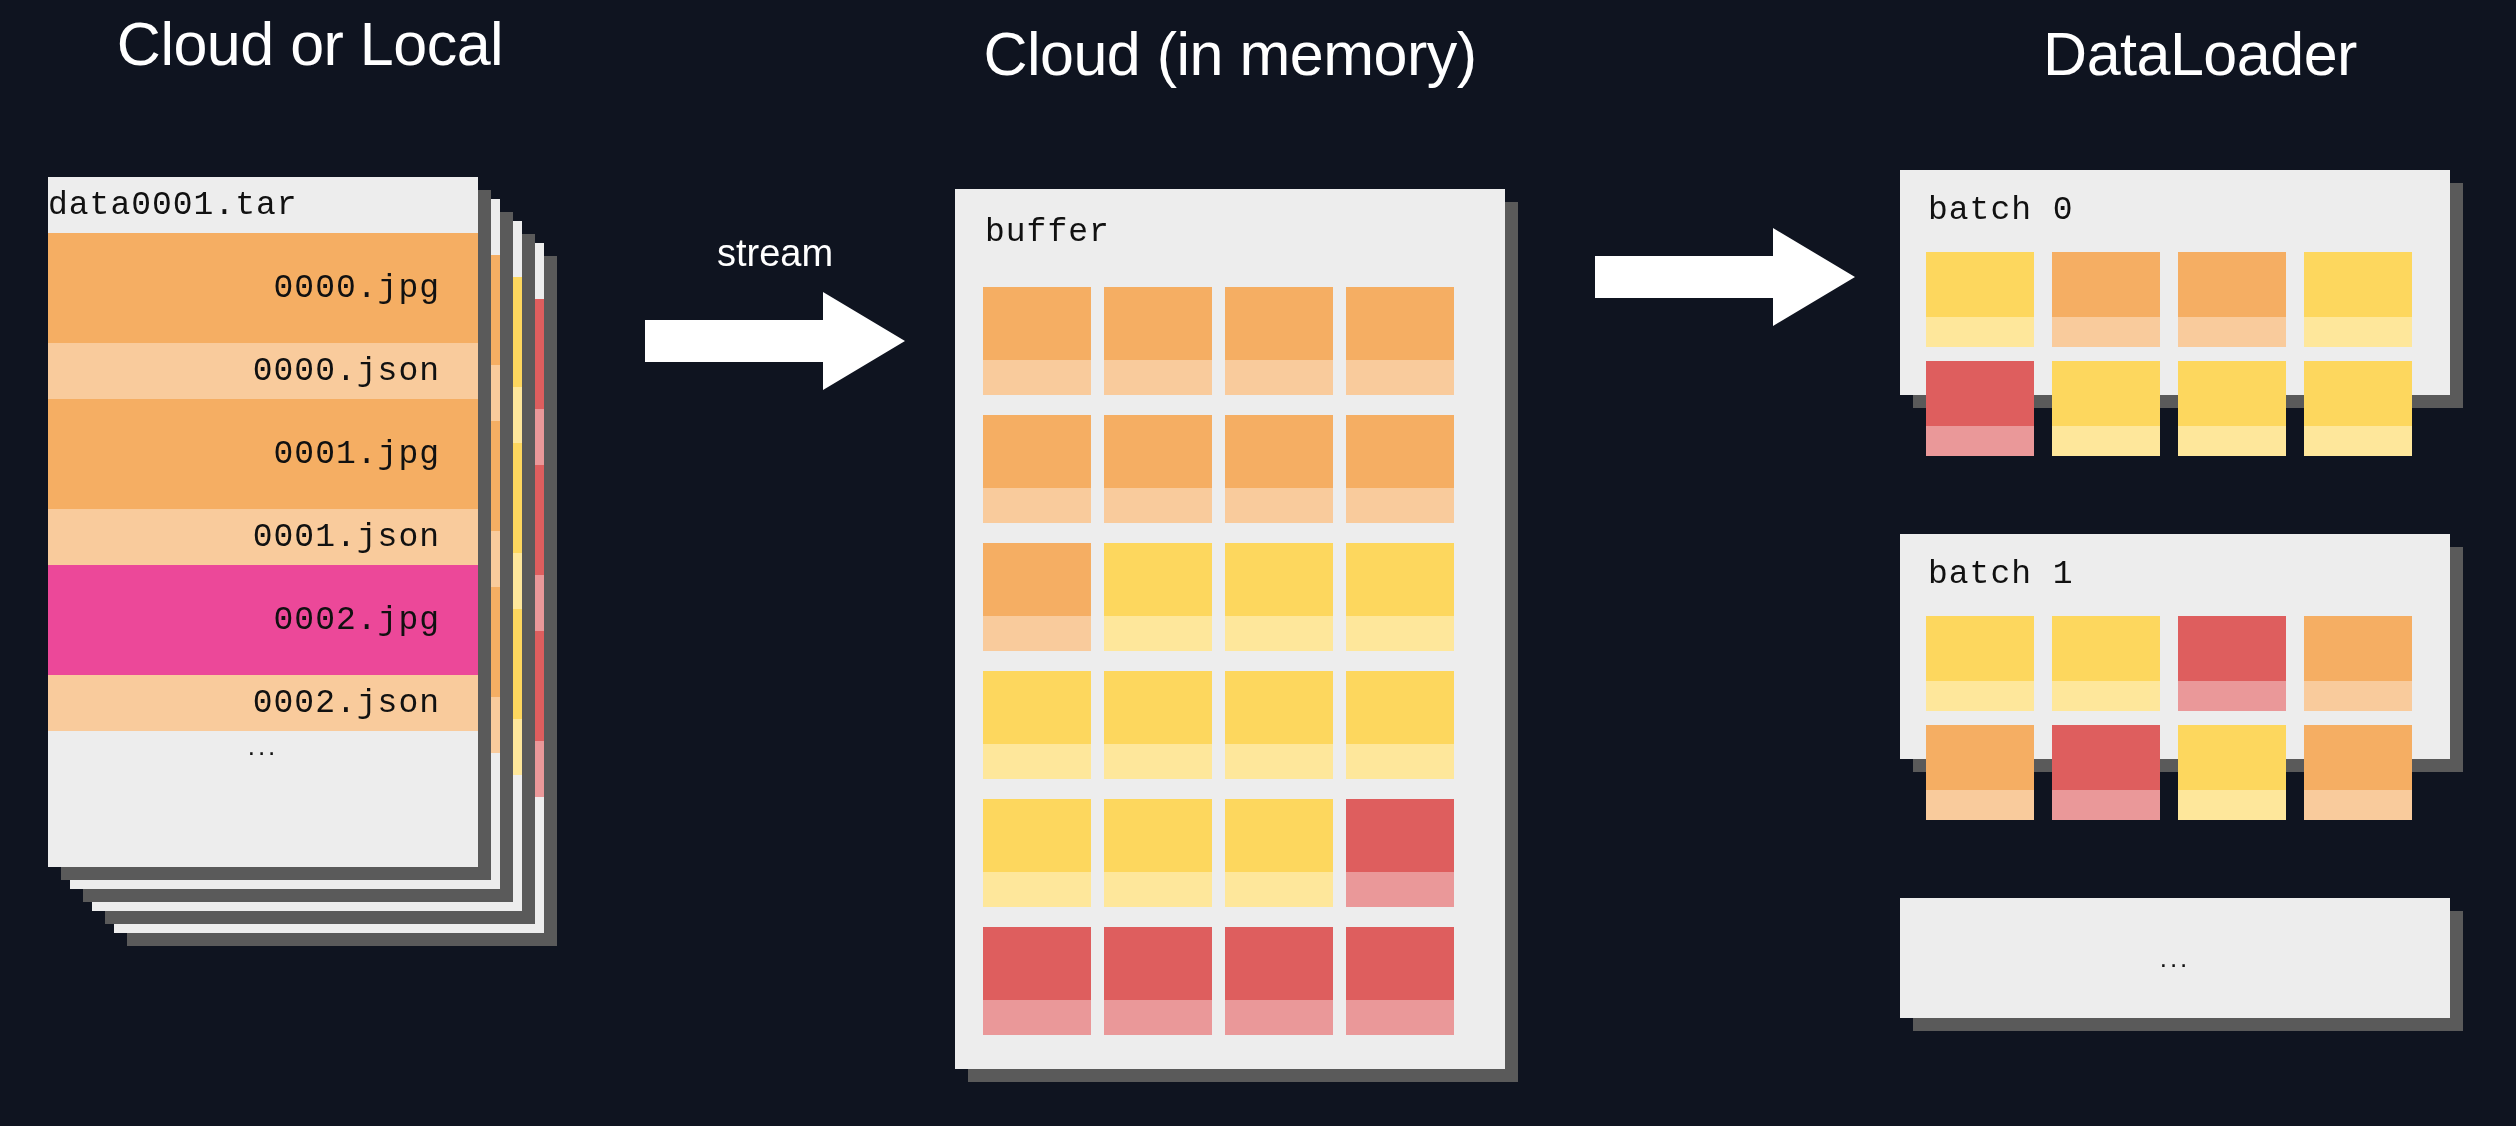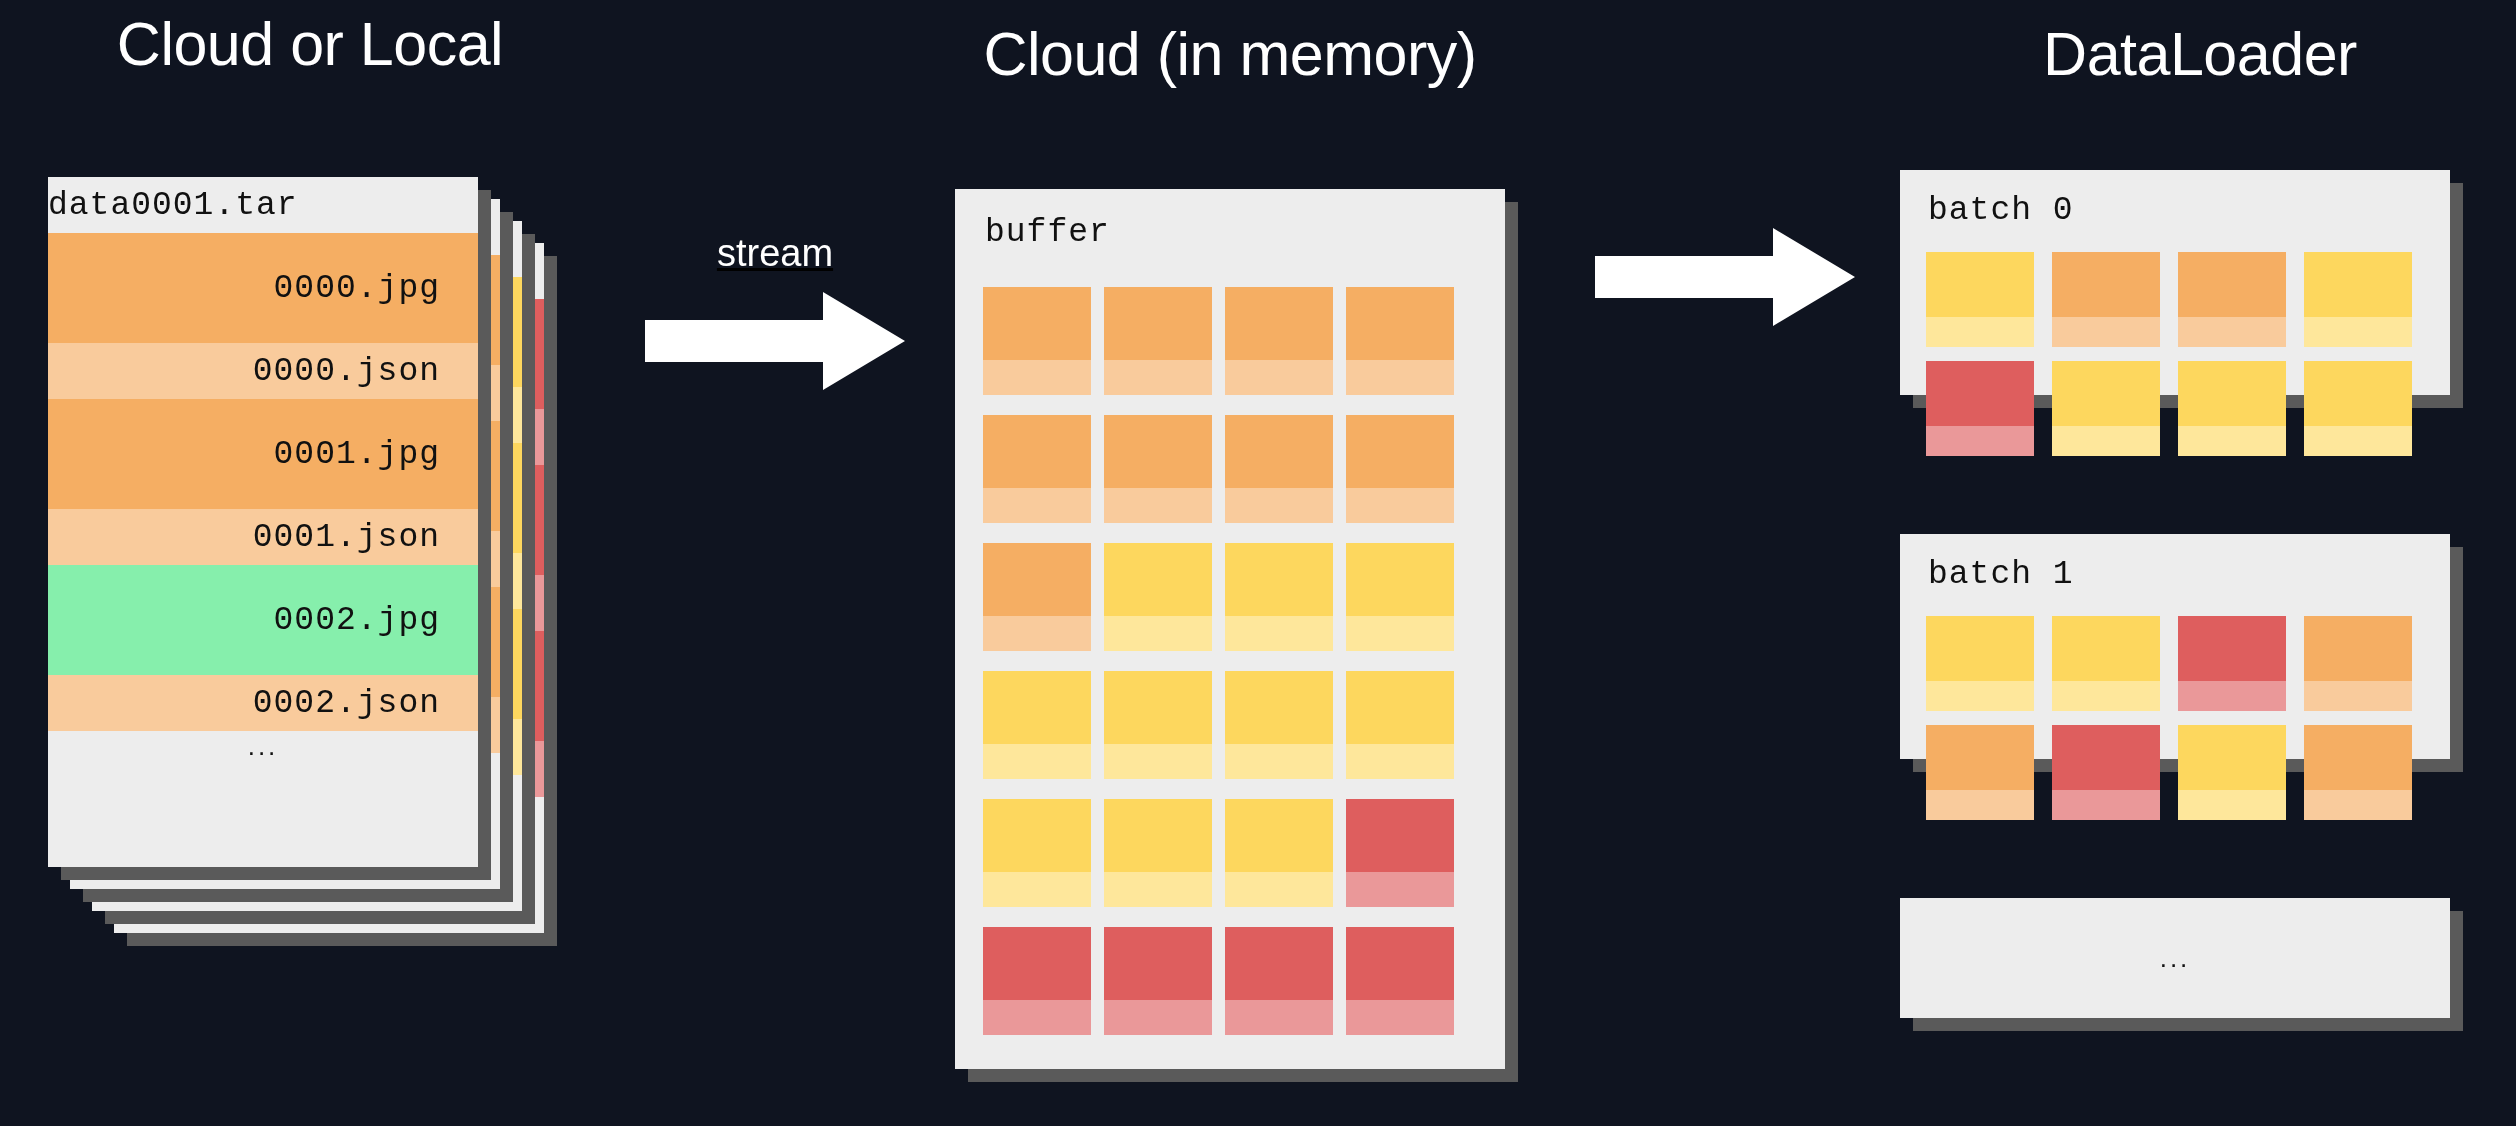--- a/index.html
+++ b/index.html
@@ -74,21 +74,21 @@
   .file-row.json{height:56px;}
   .file-foot{
     flex:1;
     display:flex;align-items:center;justify-content:center;
     background:#EDEDED;
     font-family:"Liberation Sans", sans-serif;
     font-size:26px;color:#111;letter-spacing:3px;
   }
 
   
-  .arrow-group{position:absolute;text-align:center;text-decoration:underline;}
+  .arrow-group{position:absolute;text-align:center;}
   .arrow-label{
     color:#FFFFFF;font-size:38px;line-height:46px;white-space:pre-line;
   }
   .arrow-svg{display:block;margin:10px auto 0;}
 
   
   #buffer-card{
     left:955px;top:177px;width:550px;height:880px;margin-top:12px;
   }
   #buffer-card .card-label{left:30px;top:25px;}
@@ -164,21 +164,21 @@
 
     <div class="filecard" style="z-index: 20;">
       <div class="file-header">
         <span>data0001.tar</span>
       </div>
       <div id="file-rows-slot">
           <div class="file-row jpg" style="background: rgb(245, 174, 99);">0000.jpg</div>
           <div class="file-row json" style="background: rgb(249, 203, 156);">0000.json</div>
           <div class="file-row jpg" style="background: rgb(245, 174, 99);">0001.jpg</div>
           <div class="file-row json" style="background: rgb(249, 203, 156);">0001.json</div>
-          <div class="file-row jpg" style="background: #86efac;">0002.jpg</div>
+          <div class="file-row jpg" style="background: #ec4899;">0002.jpg</div>
           <div class="file-row json" style="background: rgb(249, 203, 156); text-align: center;">0002.json</div>
         </div>
       <div class="file-foot">...</div>
     </div>
   </div>
 
   <div class="arrow-group" style="left:620px;top:230px;width:310px;">
     <div class="arrow-label">stream</div>
     <svg class="arrow-svg" width="260" height="110" viewBox="0 0 260 110">
       <polygon points="0,34 178,34 178,6 260,55 178,104 178,76 0,76" fill="#FFFFFF"></polygon>

